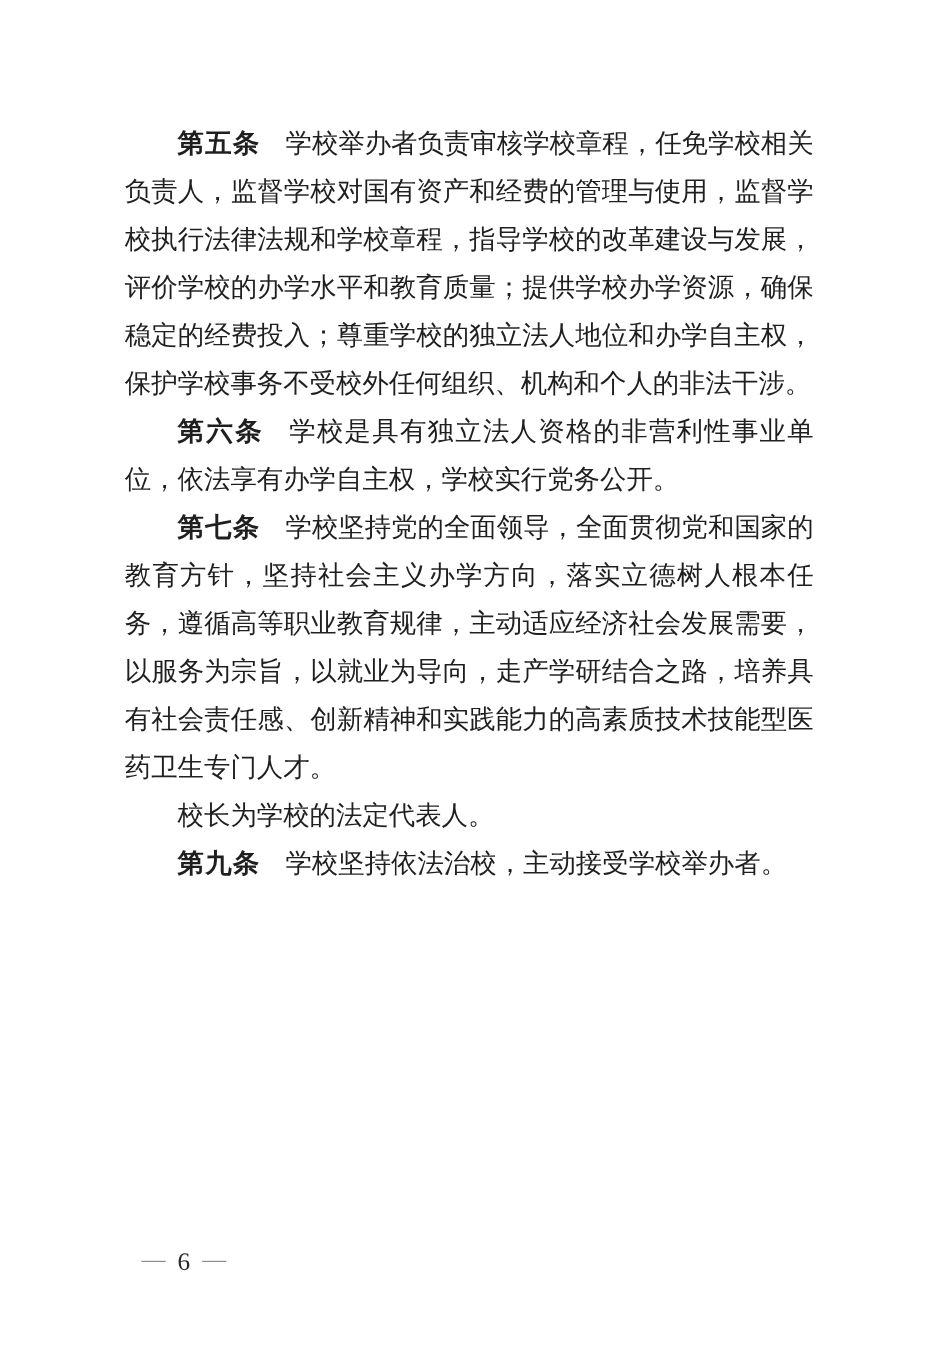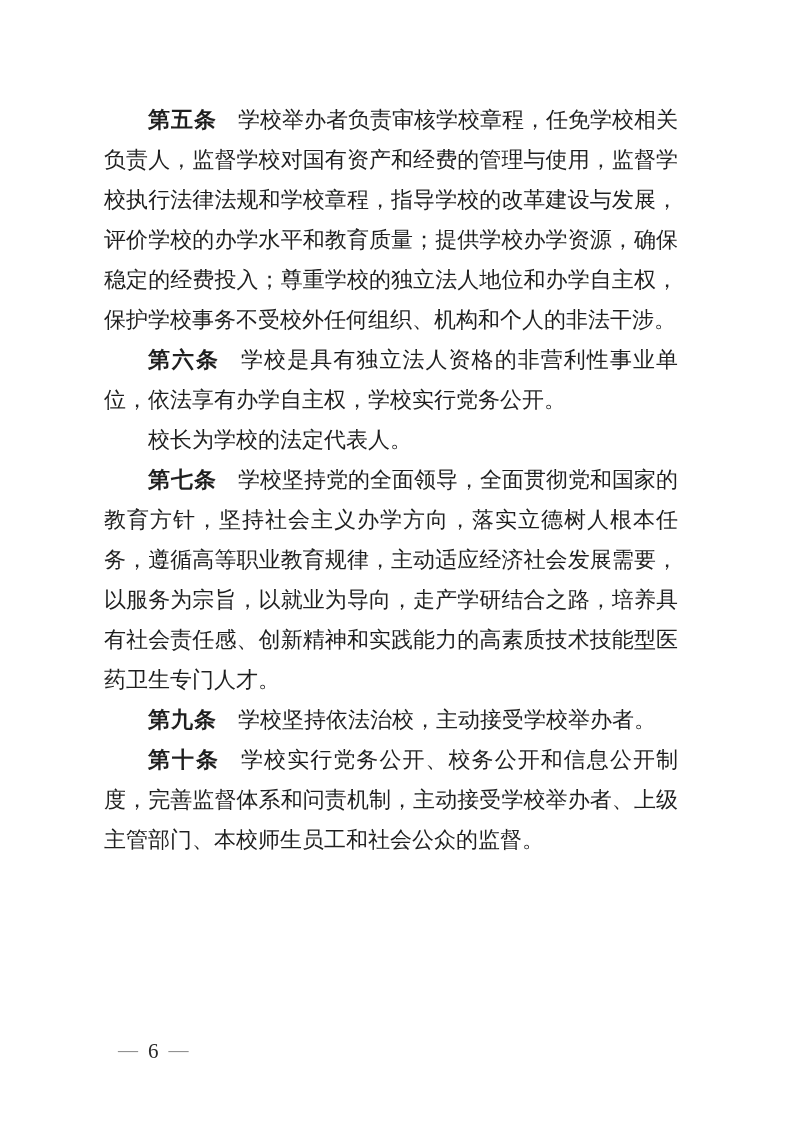--- a/index.html
+++ b/index.html
@@ -66,28 +66,27 @@
 <body>
 
 <div class="page">
 
   <div class="content">
 
     <p class="para"><span class="article-label">第五条</span><span class="article-text">学校举办者负责审核学校章程，任免学校相关负责人，监督学校对国有资产和经费的管理与使用，监督学校执行法律法规和学校章程，指导学校的改革建设与发展，评价学校的办学水平和教育质量；提供学校办学资源，确保稳定的经费投入；尊重学校的独立法人地位和办学自主权，保护学校事务不受校外任何组织、机构和个人的非法干涉。</span></p>
 
     <p class="para"><span class="article-label">第六条</span><span class="article-text">学校是具有独立法人资格的非营利性事业单位，依法享有办学自主权，学校实行党务公开。</span></p>
 
+    <p class="para"><span class="article-label">第七条</span><span class="article-text">学校坚持党的全面领导，全面贯彻党和国家的教育方针，坚持社会主义办学方向，落实立德树人根本任务，遵循高等职业教育规律，主动适应经济社会发展需要，以服务为宗旨，以就业为导向，走产学研结合之路，培养具有社会责任感、创新精神和实践能力的高素质技术技能型医药卫生专门人才。</span></p>
+
     <p class="para"><span class="article-label"></span><span class="article-text">校长为学校的法定代表人。</span></p>
-
-    <p class="para"><span class="article-label">第七条</span><span class="article-text">学校坚持党的全面领导，全面贯彻党和国家的教育方针，坚持社会主义办学方向，落实立德树人根本任务，遵循高等职业教育规律，主动适应经济社会发展需要，以服务为宗旨，以就业为导向，走产学研结合之路，培养具有社会责任感、创新精神和实践能力的高素质技术技能型医药卫生专门人才。</span></p>
 
 
     <p class="para"><span class="article-label">第九条</span><span class="article-text">学校坚持依法治校，主动接受学校举办者。</span></p>
 
-    <p class="para"><span class="article-label">第十条</span><span class="article-text">学校实行党务公开、校务公开和信息公开制度，完善监督体系和问责机制，主动接受学校举办者、上级主管部门、本校师生员工和社会公众的监督。</span></p>
 
   </div>
 
   <div class="footer">
     <span class="dash">—</span>
     <span class="num">6</span>
     <span class="dash">—</span>
   </div>
 
 </div>

